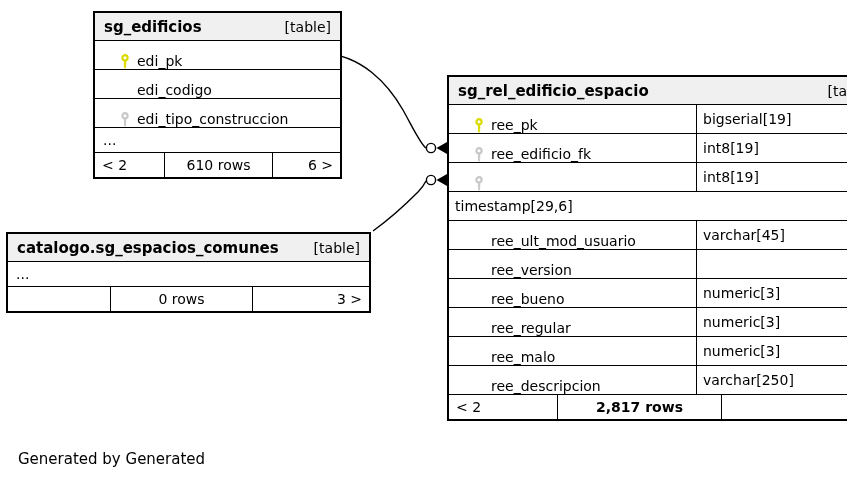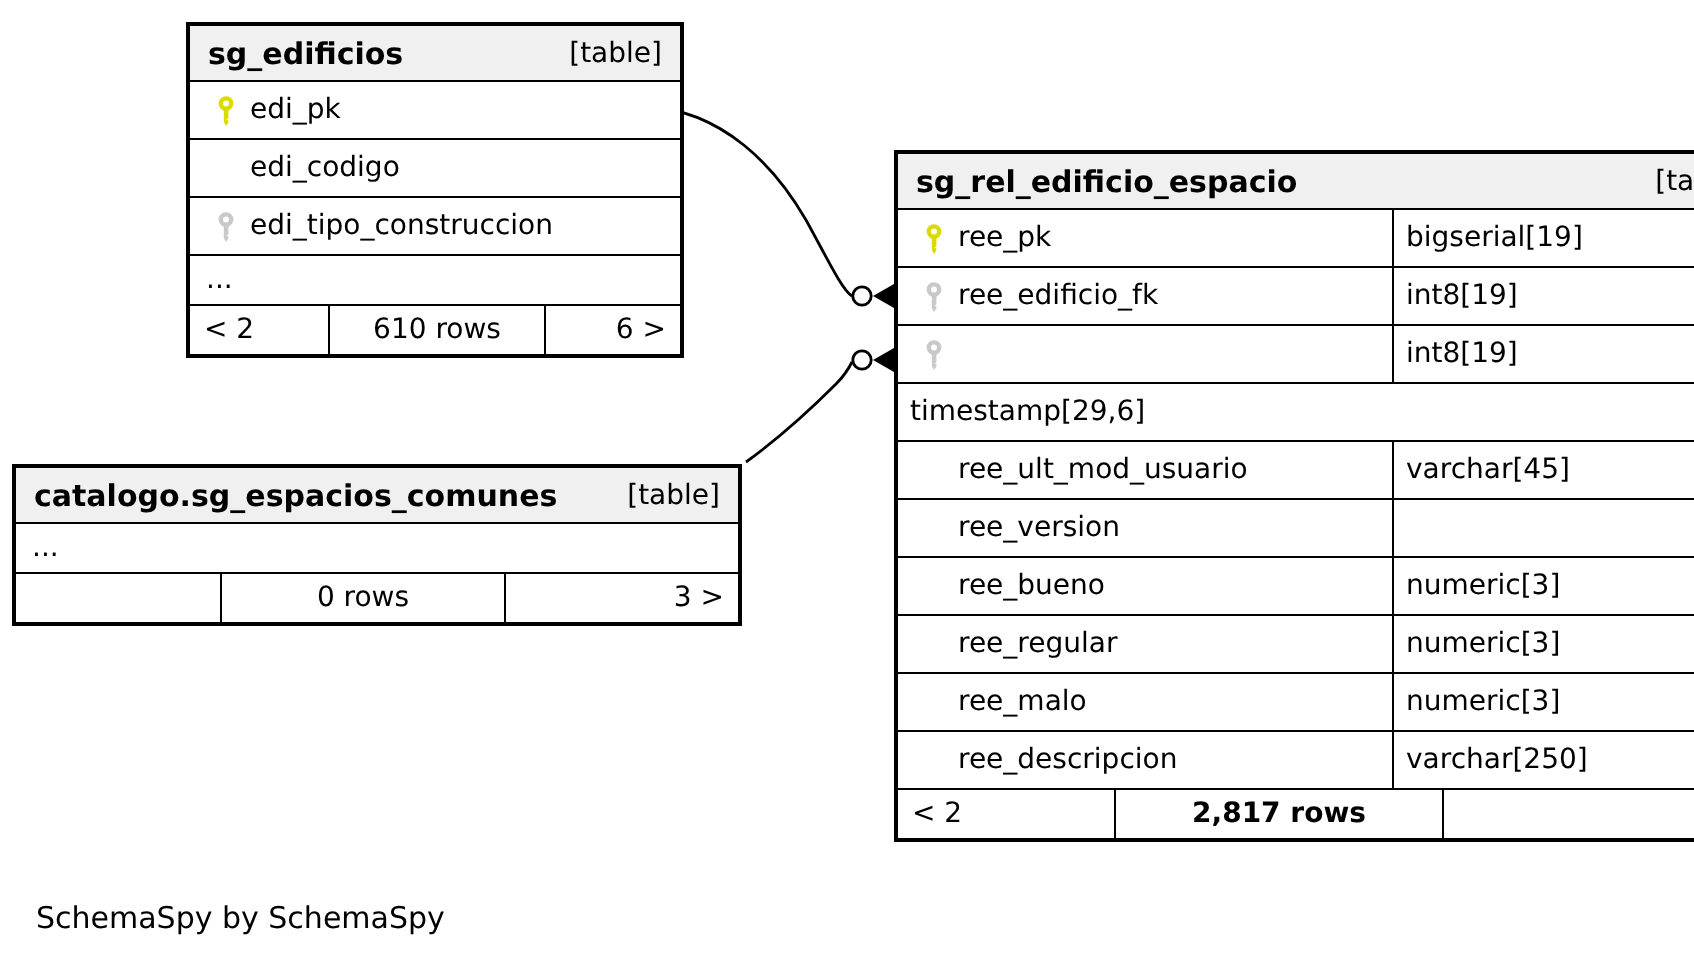--- a/index.html
+++ b/index.html
@@ -14,21 +14,21 @@
     display:flex; align-items:center; justify-content:space-between;
     padding:0 9px; box-sizing:border-box;
   }
   .db-title { font-weight:bold; font-size:15px; white-space:nowrap; }
   .db-badge { font-size:14px; white-space:nowrap; }
 
   .row {
     height:29px; border-bottom:1px solid #000; box-sizing:border-box;
     display:flex; align-items:stretch; font-size:14px; background:#fff;
   }
-  .name-cell { display:flex; align-items:center; padding-left:12px; box-sizing:border-box; flex:1; }
+  .name-cell { display:flex; align-items:flex-end; padding-left:24px; box-sizing:border-box; flex:1; }
   .t3 .name-cell { flex:none; width:248px; border-right:1px solid #000; }
   .type-cell { display:flex; align-items:center; padding-left:6px; box-sizing:border-box; flex:1; }
   .icon-slot { width:11px; margin-right:7px; display:flex; align-items:center; justify-content:center; }
   .pk { color:#dbdb00; }
   .fk { color:#c9c9c9; }
 
   .ellipsis-row {
     height:25px; border-bottom:1px solid #000; box-sizing:border-box;
     display:flex; align-items:center; padding-left:8px; font-size:14px;
   }
@@ -207,14 +207,14 @@
       <span class="type-cell">varchar[250]</span>
     </div>
 
     <div class="t-footer">
       <span class="fcell fleft">&lt; 2</span>
       <span class="fcell fcenter">2,817 rows</span>
       <span class="fcell fright">0 &gt;</span>
     </div>
   </div>
 
-  <div class="generated-by">SchemaSpy by SchemaSpy</div>
+  <div class="generated-by">Generated by Generated</div>
 </div>
 
 </body></html>

